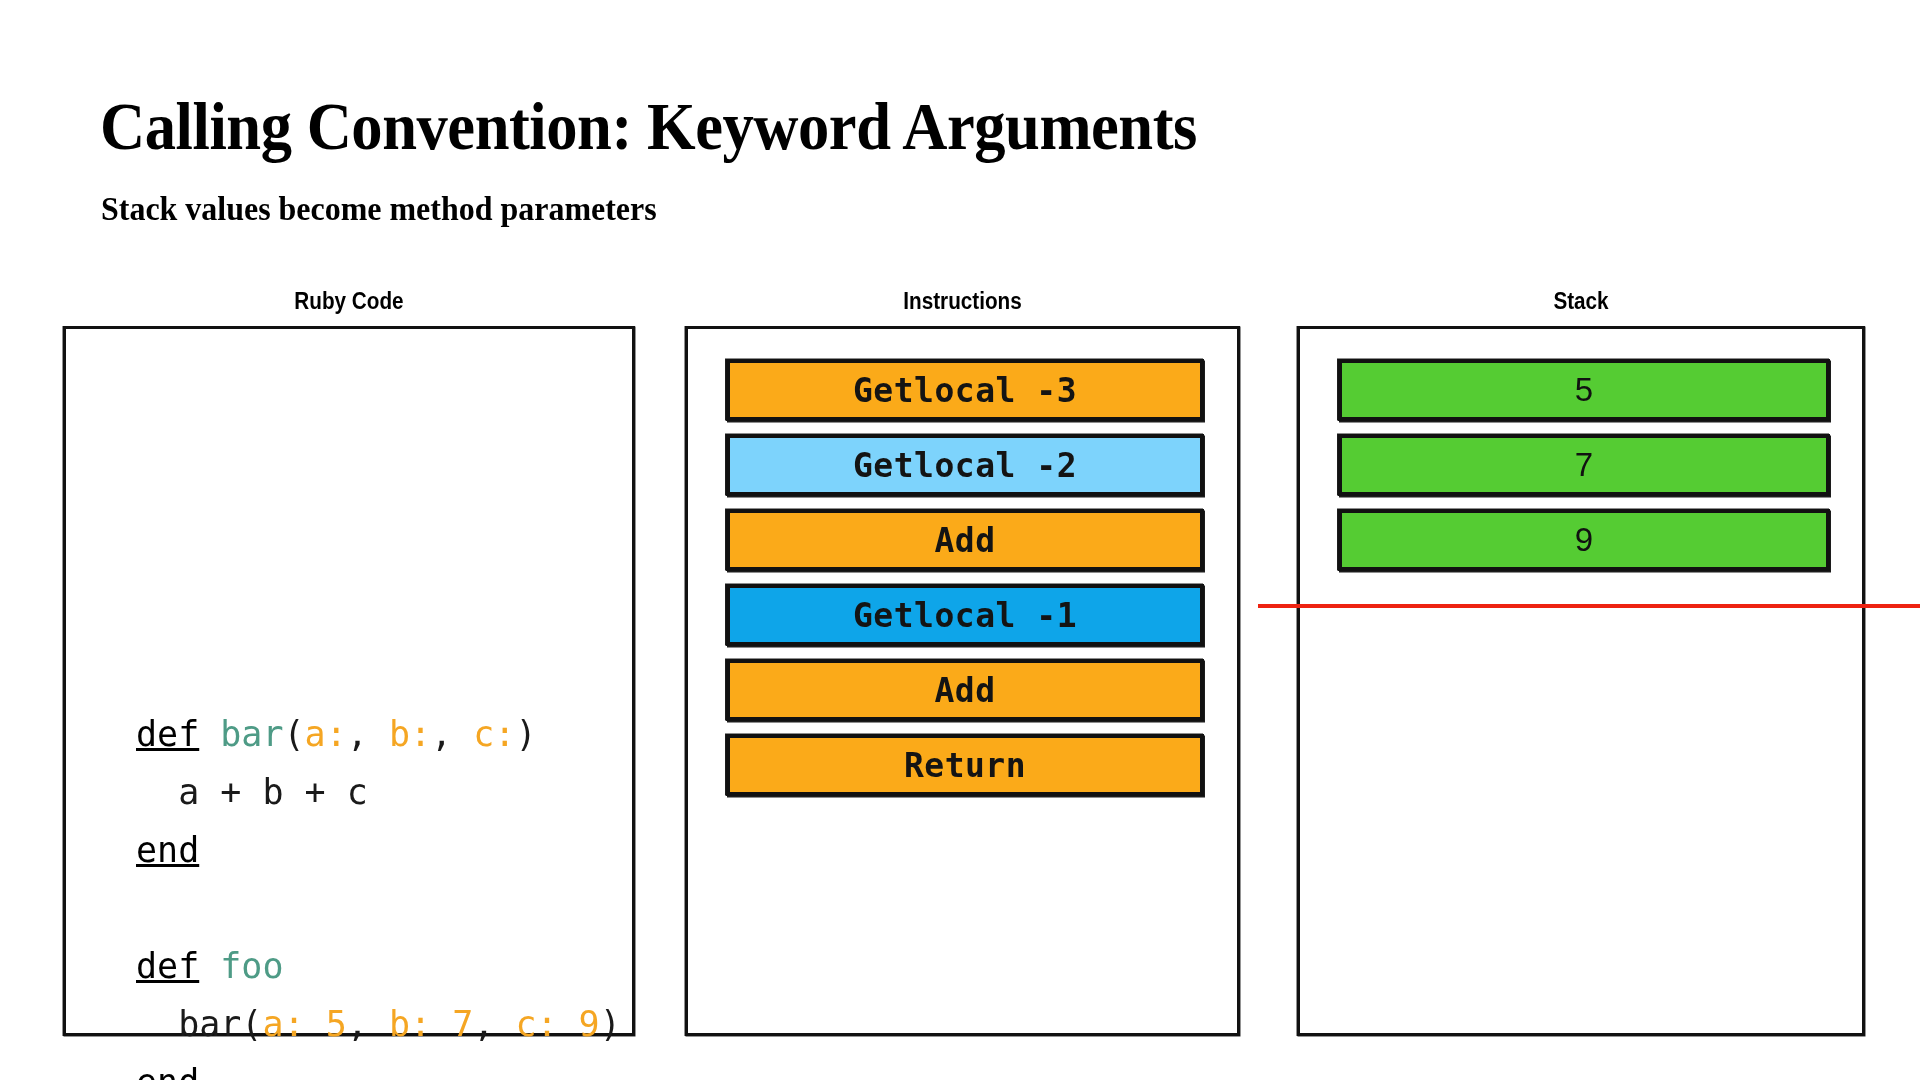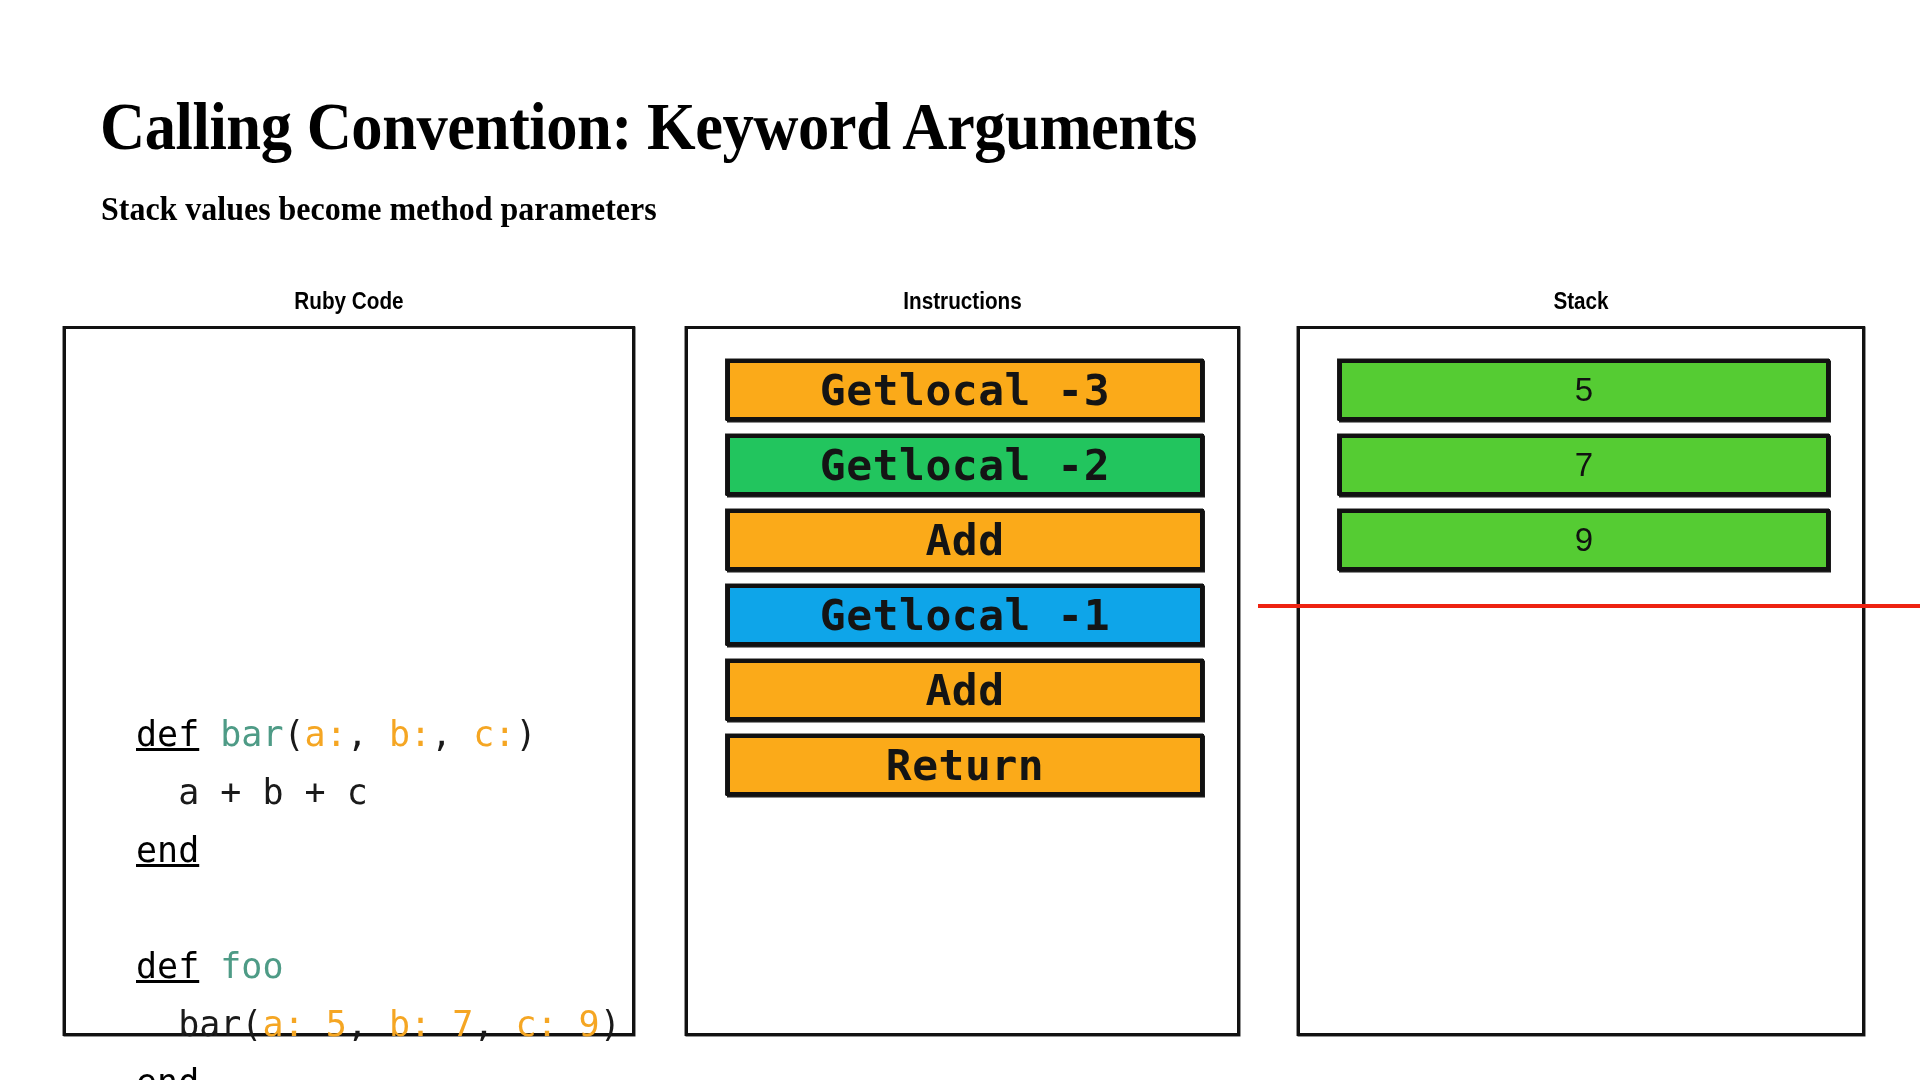--- a/index.html
+++ b/index.html
@@ -90,21 +90,21 @@
     box-sizing: border-box;
     border: 4px solid #111111;
     display: flex;
     align-items: center;
     justify-content: center;
     box-shadow: 1px 1.5px 0 0 #1c1c1c, -1px -0.5px 0 0 #1c1c1c;
   }
   .chip-instr {
     background: #FBAA19;
     font-family: "DejaVu Sans Mono", "Liberation Mono", monospace;
-    font-size: 43px;
+    font-size: 33px;
     font-weight: bold;
     color: #141414;
     letter-spacing: 0.5px;
   }
   .chip-stack {
     background: #55CC33;
     font-family: "Liberation Sans", sans-serif;
     font-size: 33px;
     font-weight: normal;
     color: #111111;
@@ -137,21 +137,21 @@
 <span class="plain"></span>
 <span class="kw">def</span><span class="plain"> </span><span class="fn">foo</span>
 <span class="plain">  bar(</span><span class="kwarg">a:</span><span class="plain"> </span><span class="num">5</span><span class="plain">, </span><span class="kwarg">b:</span><span class="plain"> </span><span class="num">7</span><span class="plain">, </span><span class="kwarg">c:</span><span class="plain"> </span><span class="num">9</span><span class="plain">)</span>
 <span class="kw">end</span></pre>
 </div>
 
 <div class="panel" id="instructions-panel" style="left:685px; top:326px; width:555px; height:710px;">
 <div class="chip chip-instr" style="left: 38px; top: 30px; width: 478px; height: 62px; background: rgb(251, 170, 25);">
       <span>Getlocal -3</span>
     </div>
-    <div class="chip chip-instr" style="left: 38px; top: 105px; width: 478px; height: 62px; background: #22c55e;">
+    <div class="chip chip-instr" style="left: 38px; top: 105px; width: 478px; height: 62px; background: #7dd3fc;">
       <span>Getlocal -2</span>
     </div>
     <div class="chip chip-instr" style="left: 38px; top: 180px; width: 478px; height: 62px; background: rgb(251, 170, 25);">
       <span>Add</span>
     </div>
     <div class="chip chip-instr" style="left: 38px; top: 255px; width: 478px; height: 62px; background: #0ea5e9;">
       <span>Getlocal -1</span>
     </div>
     <div class="chip chip-instr" style="left: 38px; top: 330px; width: 478px; height: 62px; background: rgb(251, 170, 25);">
       <span>Add</span>

